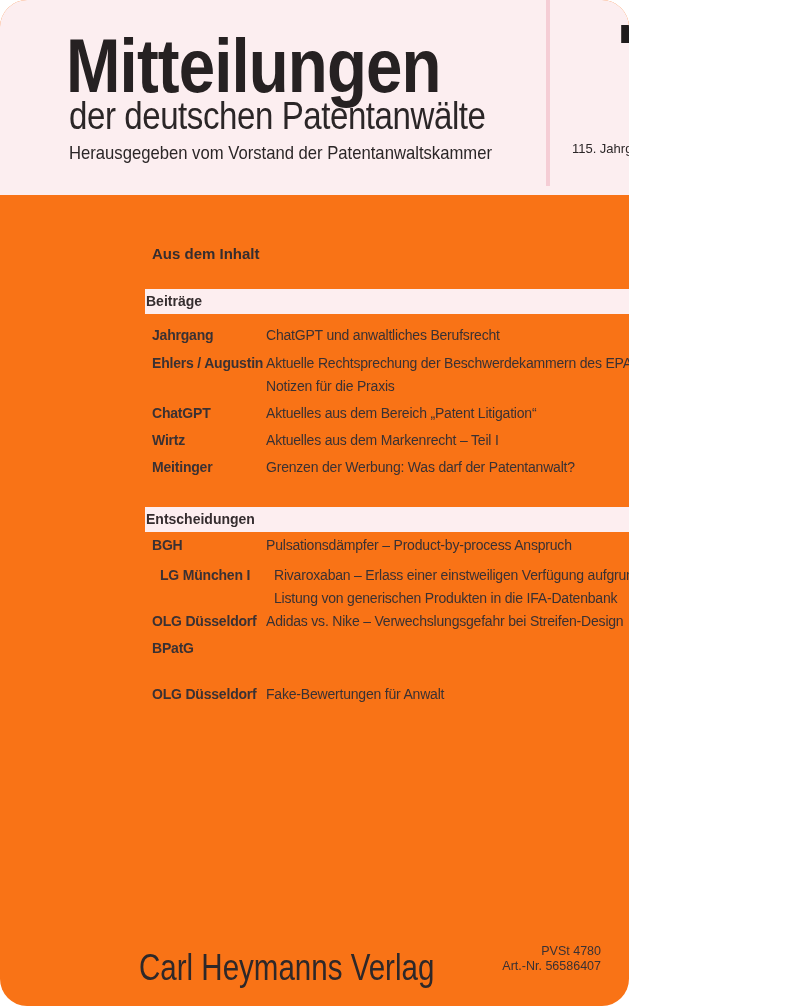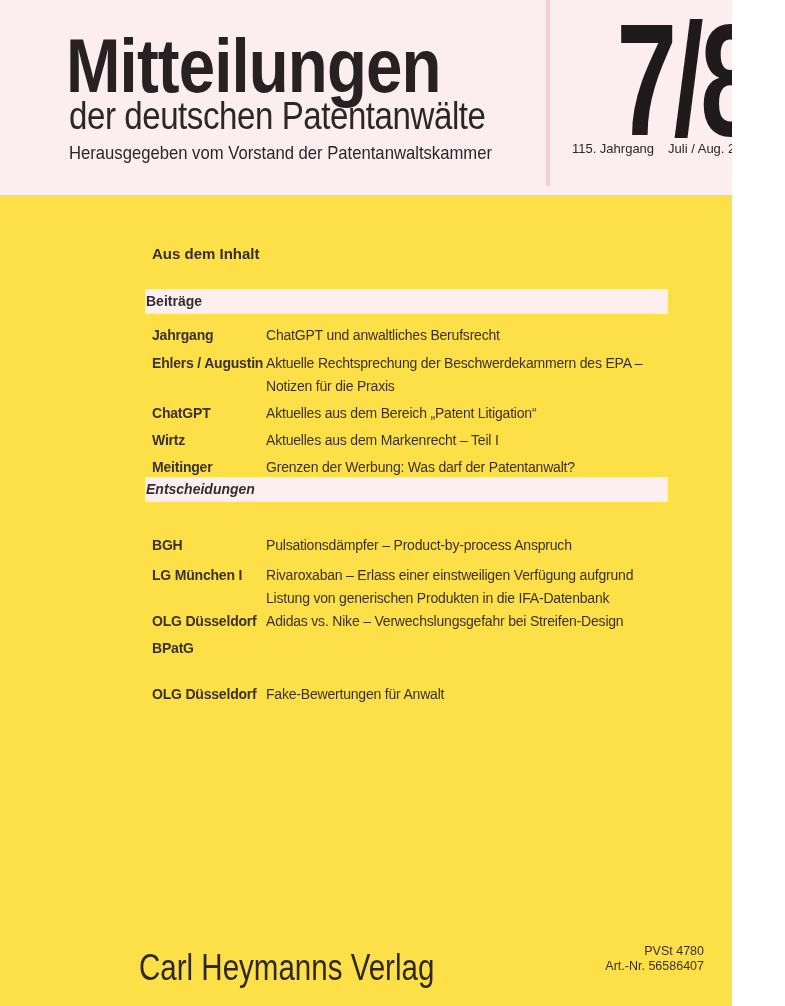--- a/index.html
+++ b/index.html
@@ -1,20 +1,21 @@
 <!DOCTYPE html>
 <html><head>
 <meta charset="utf-8">
 <style>
   html,body { margin:0; padding:0; background:#ffffff; }
   .page {
-    position:relative; width:732px; height:1006px; overflow:hidden;
-    background:#fde047;
+    position:relative; width:629px; height:1006px; overflow:hidden;
+    background:#f97316;
     font-family:"Liberation Sans","DejaVu Sans",sans-serif;
     color:#3a3133;
+    border-radius:27px;
   }
   .header-band {
     position:absolute; left:0; top:0; width:785px; height:195px;
     background:#fceef0;
   }
   .masthead-title {
     position:absolute; left:66px; top:28px;
     font-size:76px; font-weight:bold; line-height:1; letter-spacing:-1px;
     color:#262122; white-space:nowrap;
     transform:scaleX(0.86); transform-origin:0 0;
@@ -48,39 +49,39 @@
   }
   .inhalt-heading {
     position:absolute; left:152px; top:245px;
     font-size:15px; font-weight:bold; color:#352d2f;
   }
   .section-band {
     position:absolute; left:145px; width:523px; height:25px;
     background:#fdeef0;
   }
   .band-1 { top:289px; }
-  .band-2 { top:477px;font-style:italic; }
+  .band-2 { top:507px; }
   .section-band .band-label {
     padding-left:1px; line-height:25px;
     font-size:14px; font-weight:bold; color:#352d2f;
   }
   .entry {
     position:absolute; left:152px; width:516px; display:flex;
   }
   .entry .author {
     flex:0 0 114px; font-size:14px; font-weight:bold; line-height:23px;
     letter-spacing:-0.2px; color:#3a3133;
   }
   .entry .etitle {
     flex:1; font-size:14px; font-weight:400; line-height:23px;
     letter-spacing:-0.2px; color:#3a3133; white-space:pre-line;
   }
   .e-0 { top:324px; } .e-1 { top:352px; } .e-2 { top:402px; }
   .e-3 { top:429px; } .e-4 { top:456px; }
-  .f-0 { top:534px; } .f-1 { top:564px; } .f-2 { top:610px; }
+  .f-0 { top:534px; } .f-1 { top:564px;margin-left:8px; } .f-2 { top:610px; }
   .f-3 { top:637px;flex-direction:column; } .f-4 { top:683px; }
   .footer-publisher {
     position:absolute; left:139px; top:950px;
     font-size:36px; font-weight:400; line-height:1; letter-spacing:0;
     color:#2e2829; white-space:nowrap;
     transform:scaleX(0.82); transform-origin:0 0;
   }
   .footer-meta {
     position:absolute; right:28px; top:944px;
     font-size:12.5px; line-height:14.5px; text-align:right; color:#3a3133;

